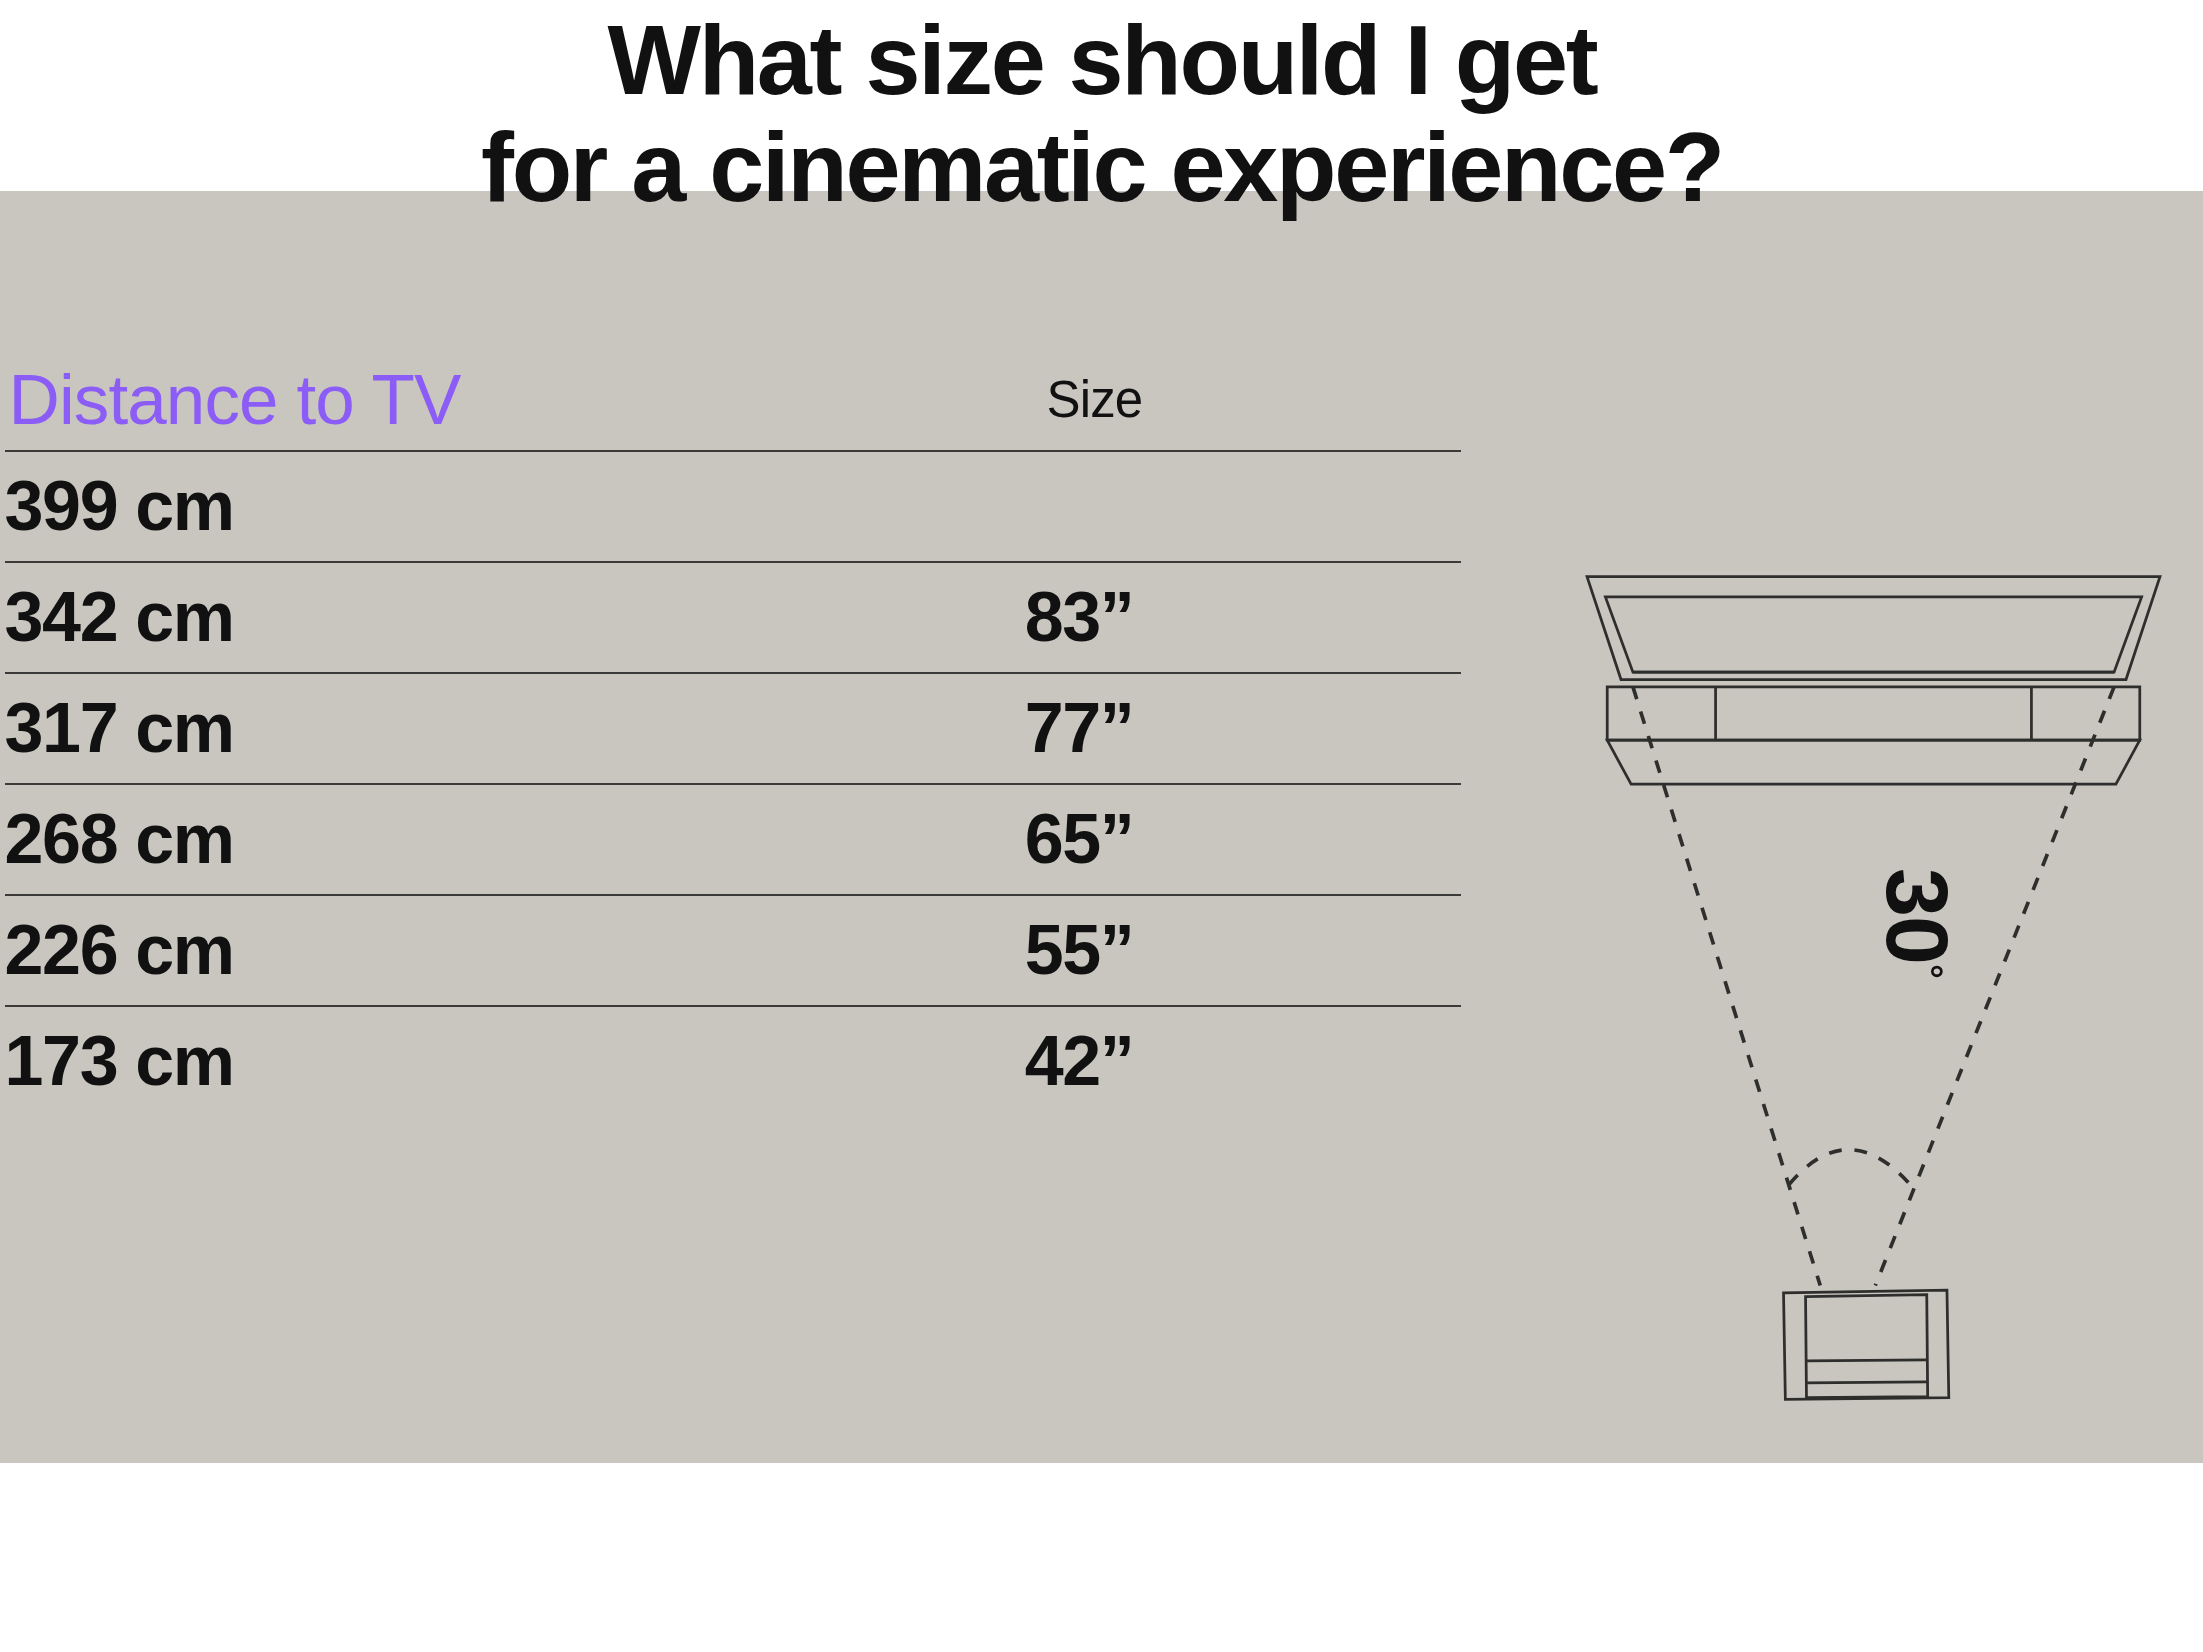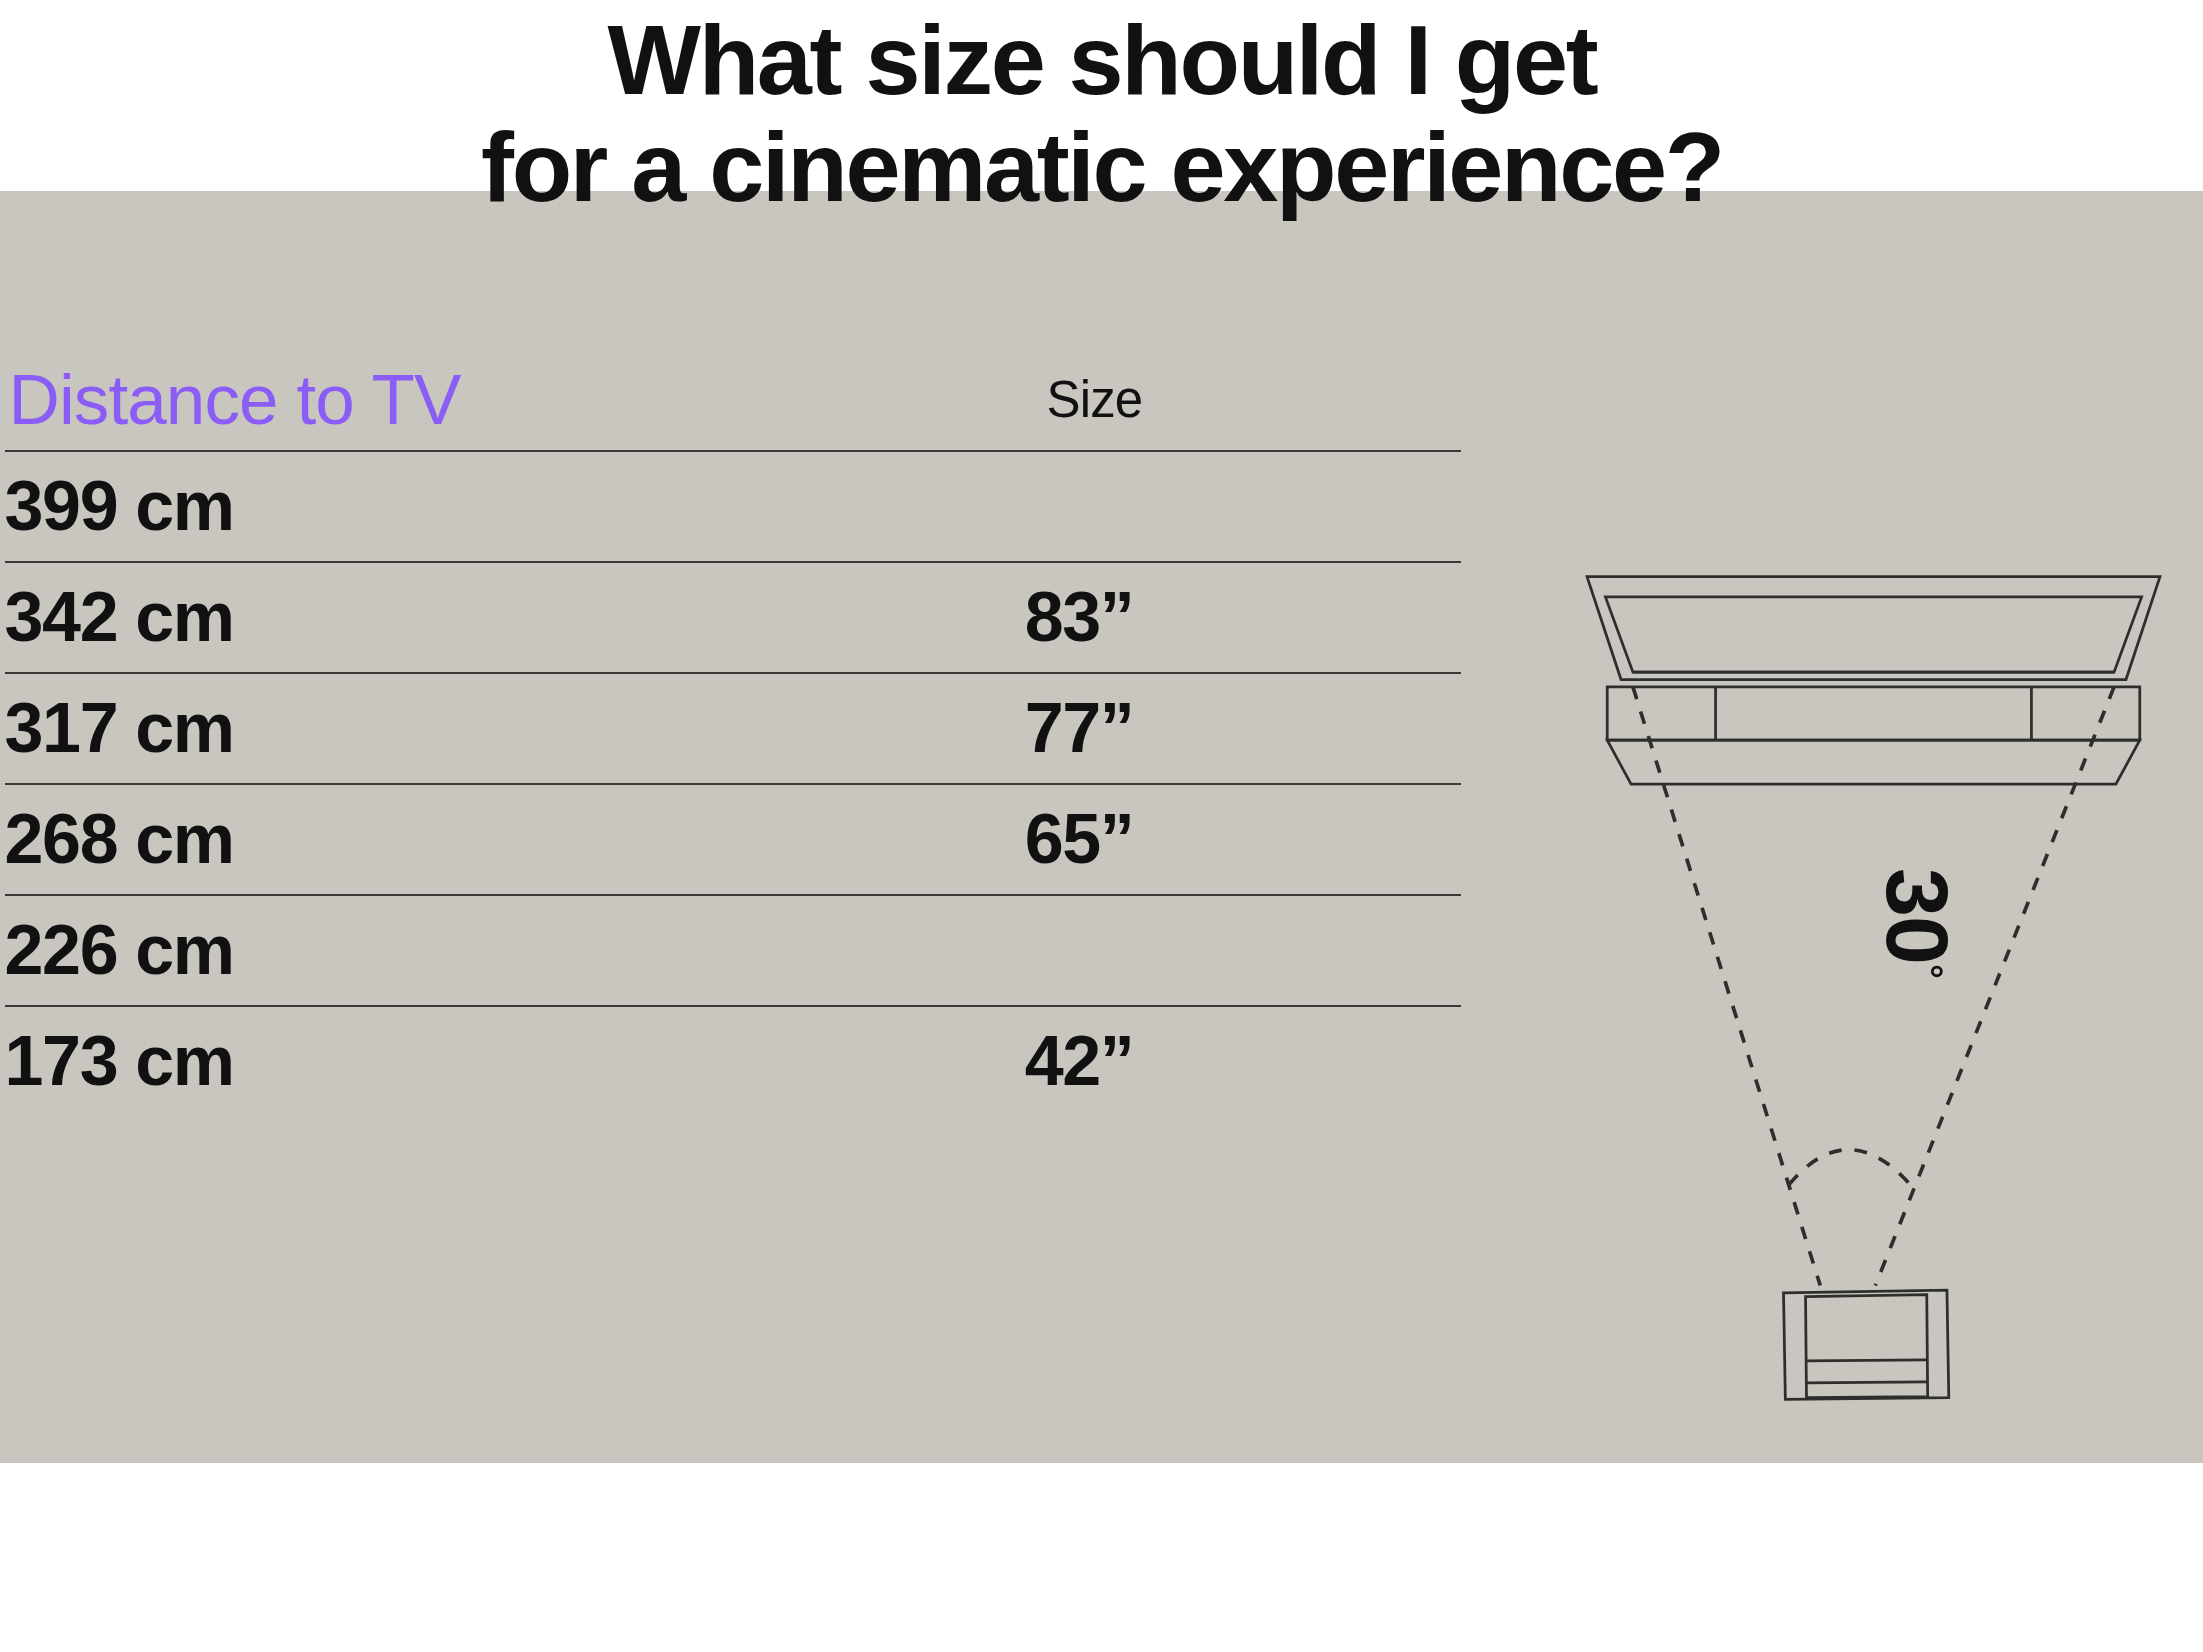--- a/index.html
+++ b/index.html
@@ -186,20 +186,21 @@
 
     <div class="rule"></div>
     <div class="row">
       <span class="dist">268 cm</span>
       <span class="size">65”</span>
     </div>
 
     <div class="rule"></div>
     <div class="row">
       <span class="dist">226 cm</span>
+      <span class="size">55”</span>
     </div>
 
     <div class="rule"></div>
     <div class="row">
       <span class="dist">173 cm</span>
       <span class="size">42”</span>
     </div>
 
   </div>
 

